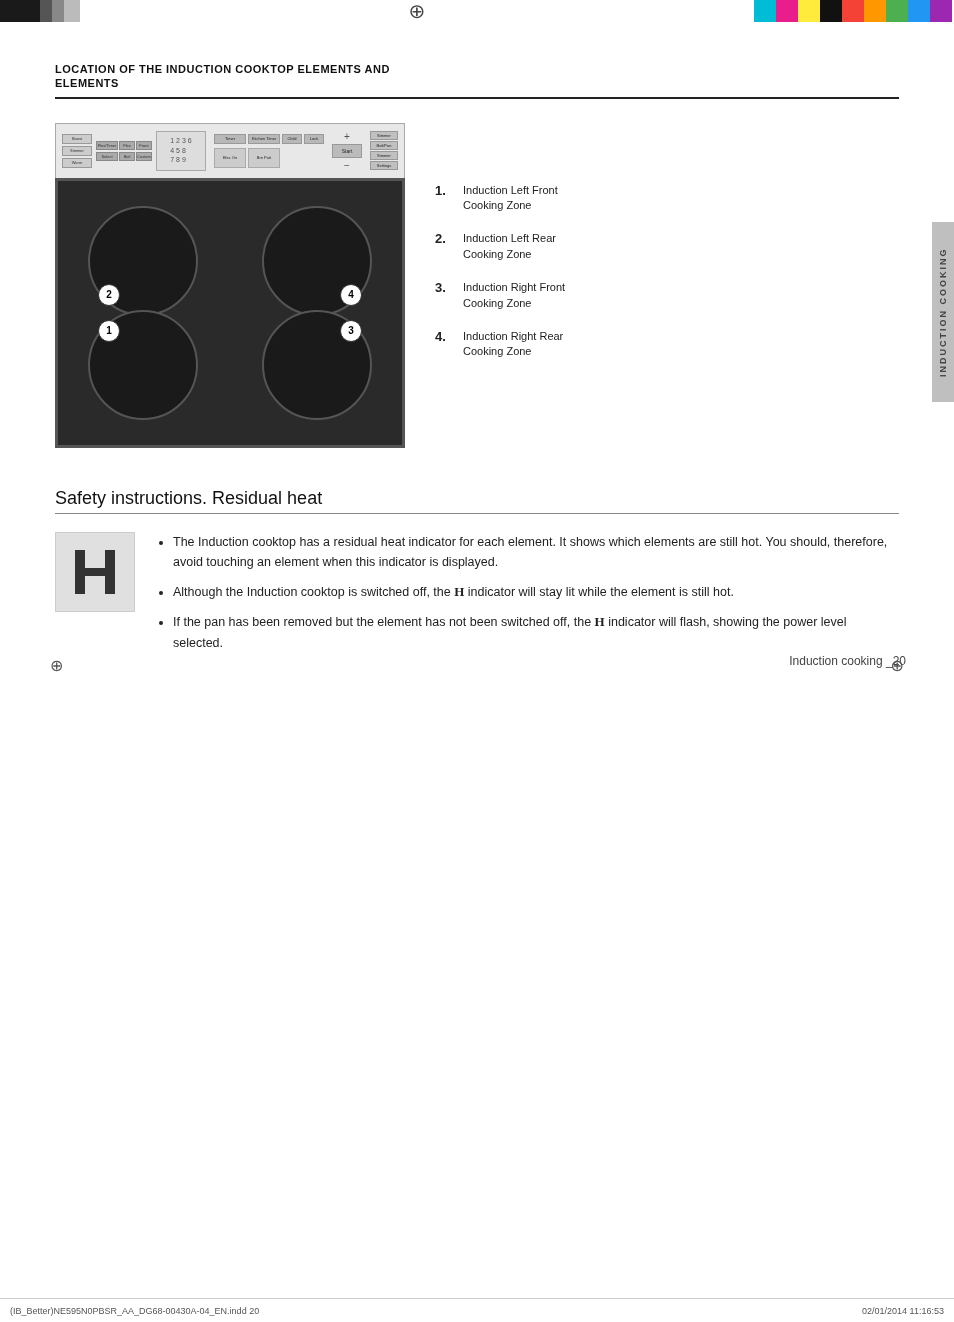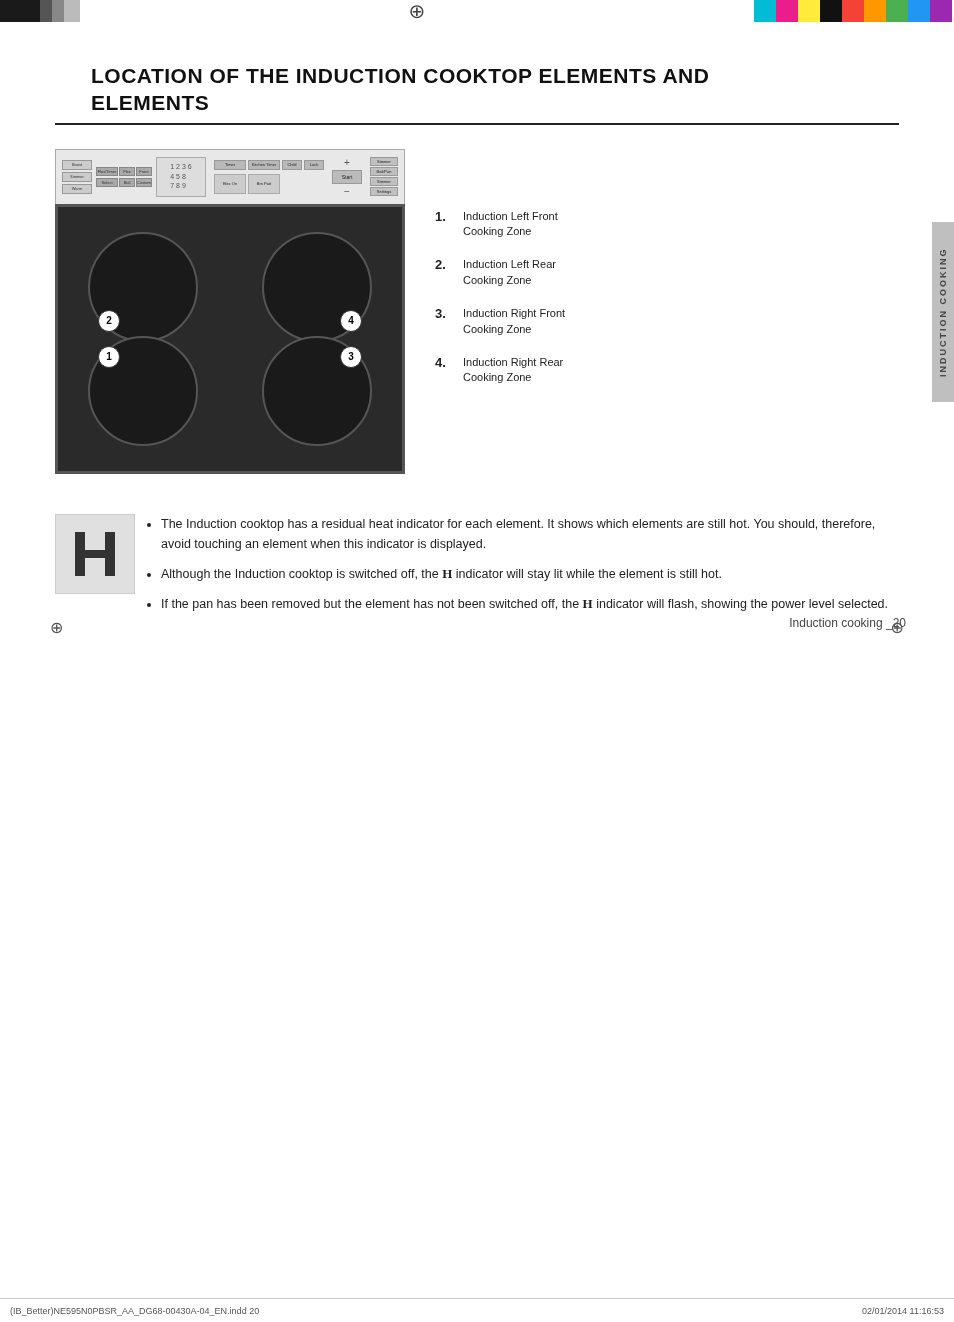--- a/index.html
+++ b/index.html
@@ -67,27 +67,26 @@
       transform: rotate(180deg);
       font-size: 9px;
       font-weight: bold;
       letter-spacing: 2px;
       color: #444;
       text-transform: uppercase;
     }
 
     
     .section-title {
-      font-size: 21px;
+      font-size: 11px;
       font-weight: bold;
       letter-spacing: 0.5px;
       color: #111;
       margin-bottom: 6px;
       line-height: 1.3;
-      margin-left: 36px;
     }
     .title-divider {
       border: none;
       border-top: 2px solid #222;
       margin-bottom: 24px;
     }
 
     
     .diagram-area {
       display: flex;
@@ -227,21 +226,21 @@
       font-size: 18px;
       font-weight: normal;
       color: #111;
       border-bottom: 1px solid #888;
       padding-bottom: 4px;
       margin-bottom: 18px;
     }
 
     .safety-content {
       display: flex;
-      gap: 8px;
+      gap: 20px;
     }
 
     .safety-icon {
       flex: 0 0 80px;
       width: 80px;
       height: 80px;
       background: #e0e0e0;
       display: flex;
       align-items: center;
       justify-content: center;
@@ -464,20 +463,21 @@
       </div>
       <div class="zone-item">
         <span class="zone-number">4.</span>
         <span class="zone-text">Induction Right Rear<br>Cooking Zone</span>
       </div>
     </div>
 
   </div>
 
   <div>
+    <div class="safety-title">Safety instructions. Residual heat</div>
     <div class="safety-content">
       <div class="safety-icon">
 
         <svg width="60" height="60" viewBox="0 0 60 60">
           <rect x="10" y="8" width="10" height="44" fill="#333"></rect>
           <rect x="40" y="8" width="10" height="44" fill="#333"></rect>
           <rect x="10" y="26" width="30" height="8" fill="#333"></rect>
         </svg>
       </div>
       <div class="safety-bullets">

